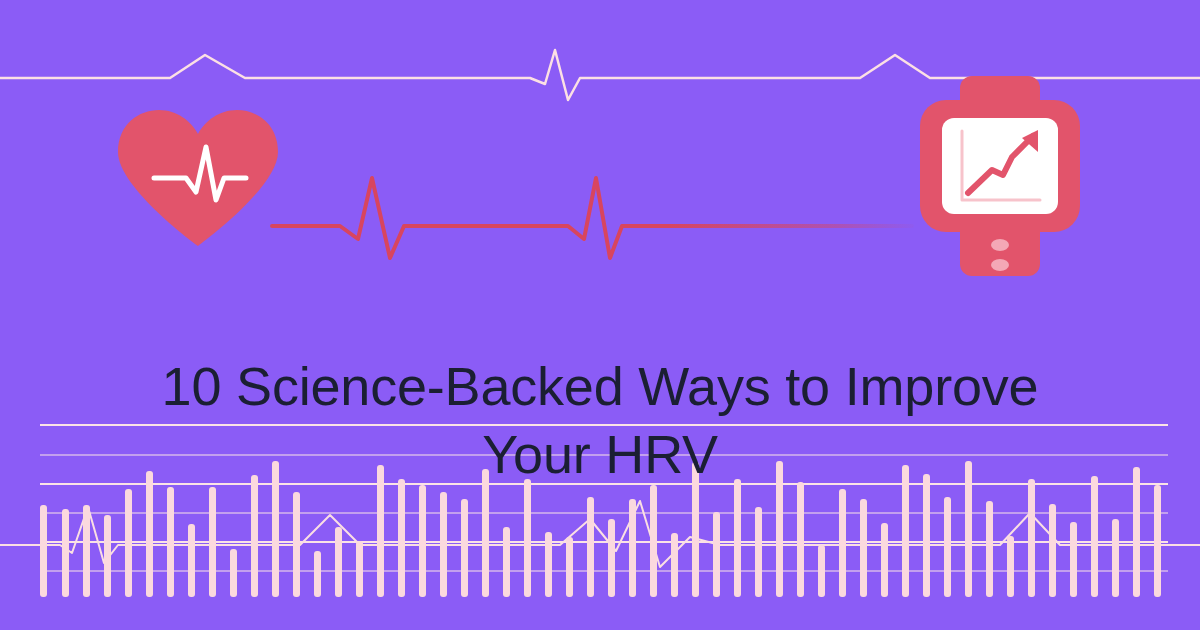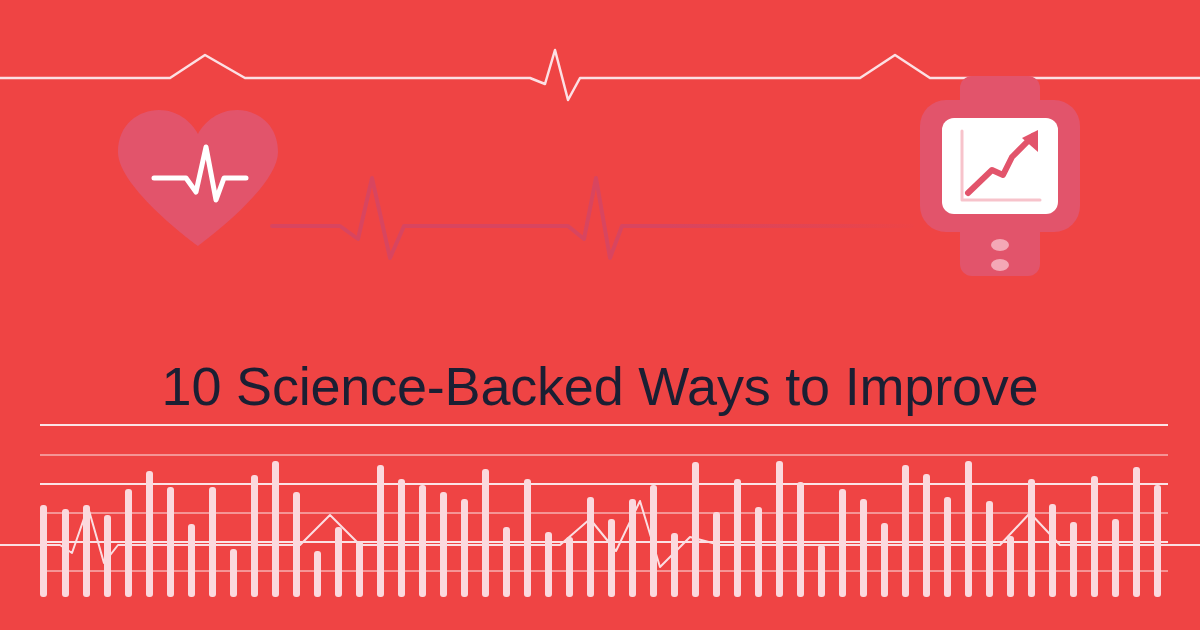--- a/index.html
+++ b/index.html
@@ -9,21 +9,21 @@
   body {
     width: 1200px;
     height: 630px;
     overflow: hidden;
     font-family: "Liberation Sans", sans-serif;
   }
   #banner {
     position: relative;
     width: 1200px;
     height: 630px;
-    background: #ef4444;
+    background: #8b5cf6;
     overflow: hidden;
   }
   .layer {
     position: absolute;
     left: 0;
     top: 0;
     width: 1200px;
     height: 630px;
   }
   #title-block {
@@ -152,15 +152,16 @@
       <polyline fill="none" stroke="#f7c3cb" stroke-width="3" stroke-linejoin="round" stroke-linecap="round" points="962,131 962,200 1040,200"></polyline>
       <polyline fill="none" stroke="#e2546b" stroke-width="6" stroke-linejoin="round" stroke-linecap="round" points="968,193 992,170 1003,175 1012,157 1033,136"></polyline>
       <polygon fill="#e2546b" points="1038,130 1038,152 1022,138"></polygon>
       <ellipse cx="1000" cy="245" rx="9" ry="6" fill="#f4a8b6"></ellipse>
       <ellipse cx="1000" cy="265" rx="9" ry="6" fill="#f4a8b6"></ellipse>
     </g>
   </svg>
 
   <div id="title-block">
     <span class="line">10 Science-Backed Ways to Improve</span>
+    <span class="line">Your HRV</span>
   </div>
 
 </div>
 
 </body></html>

